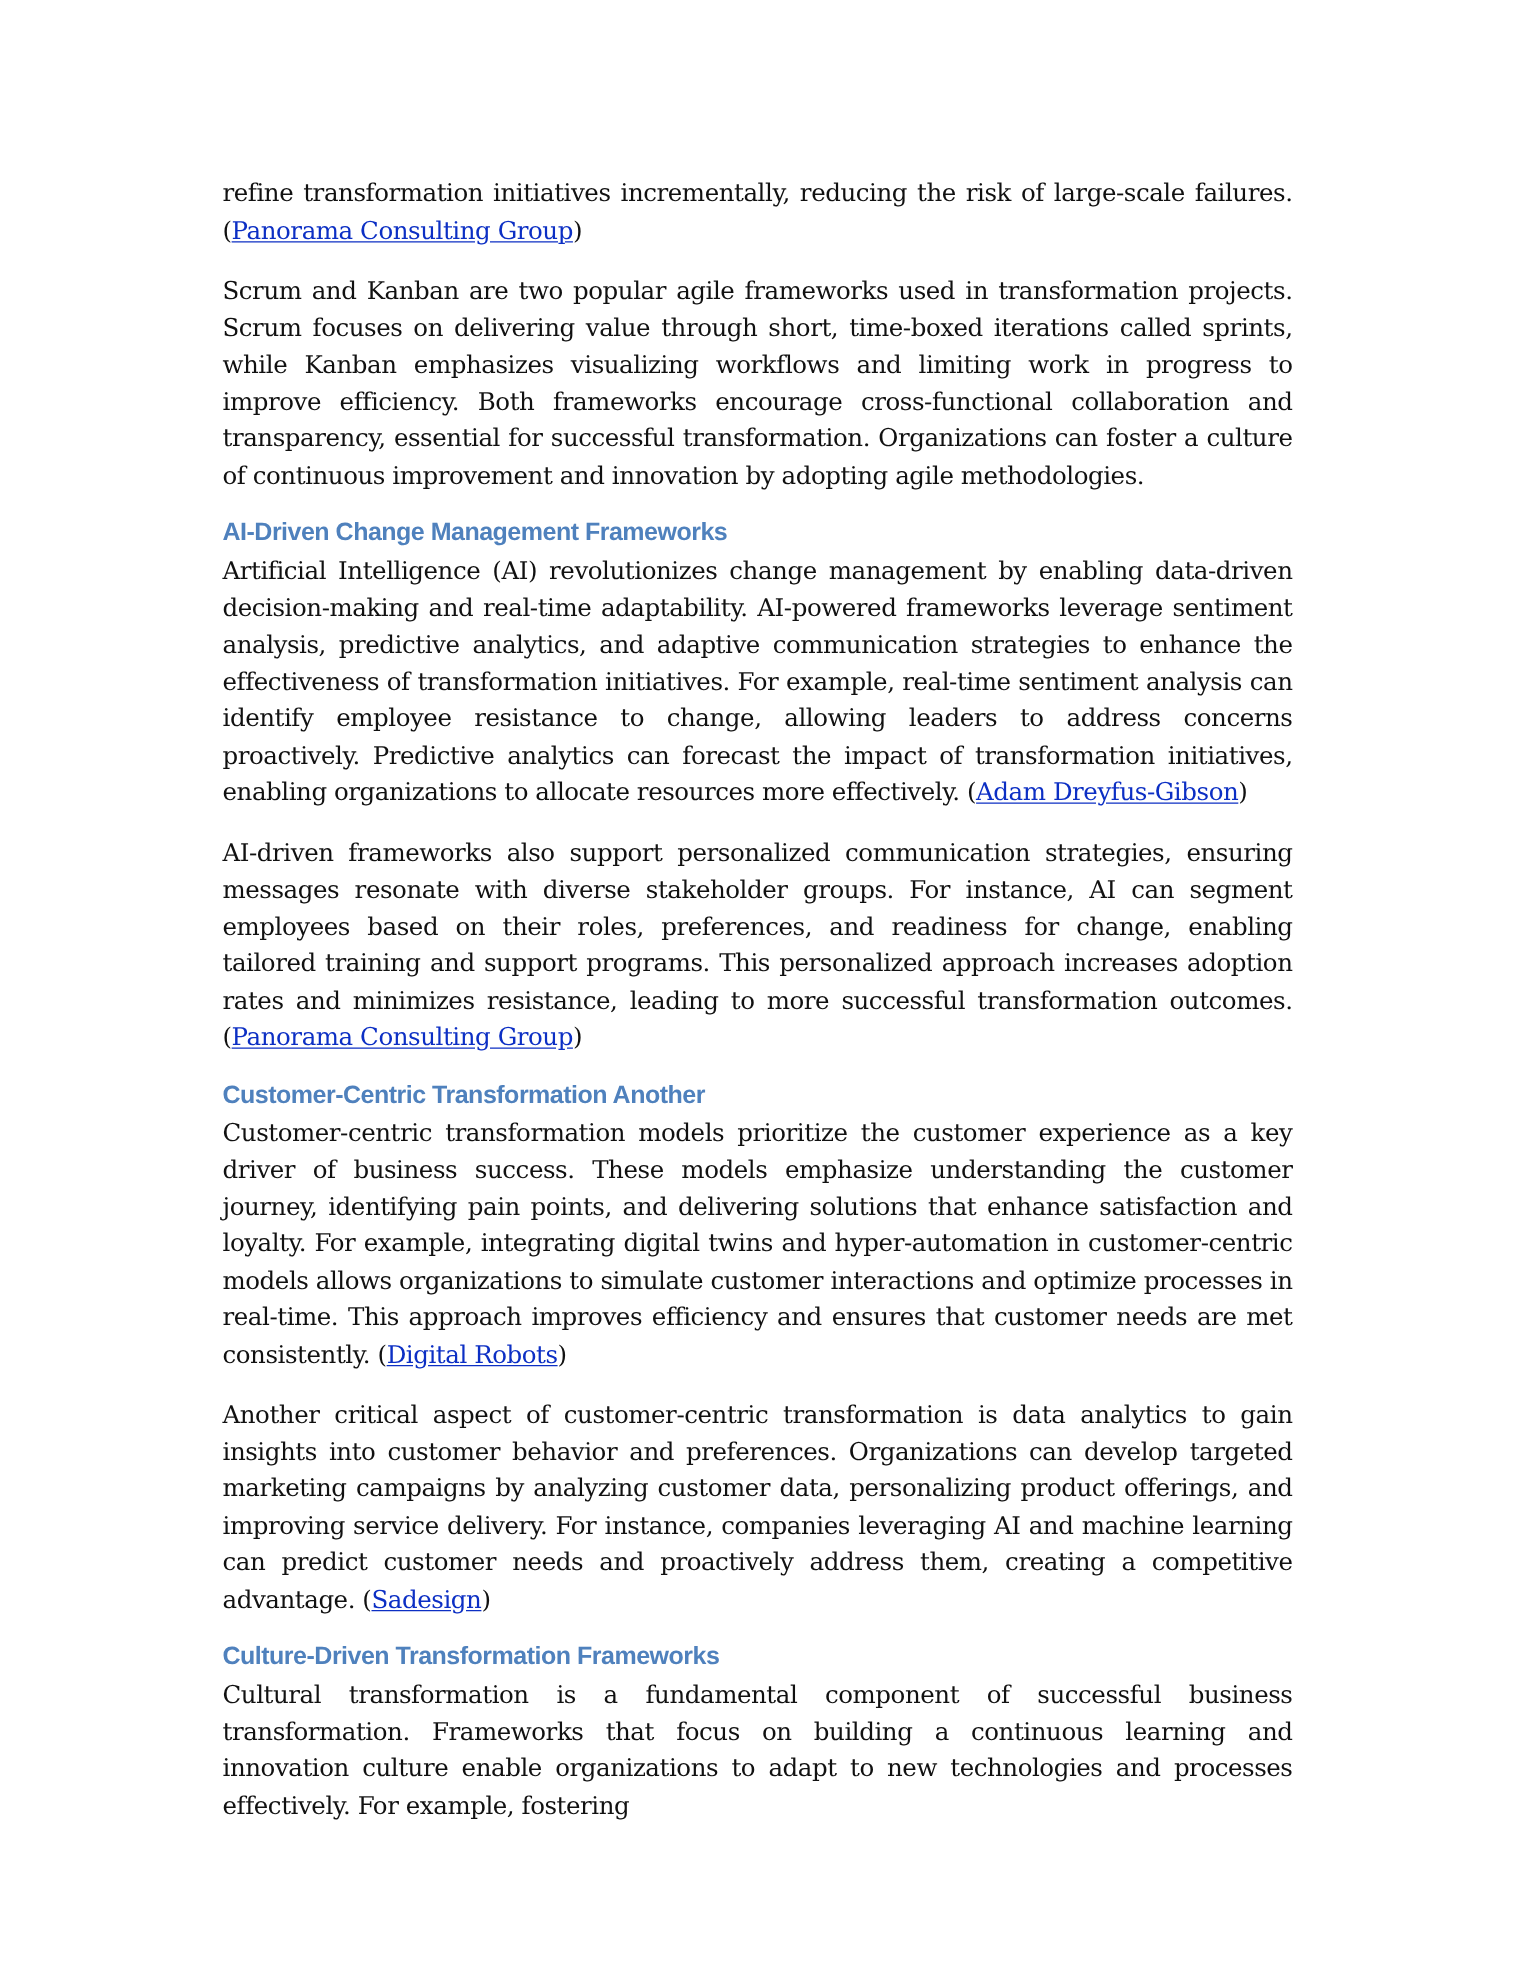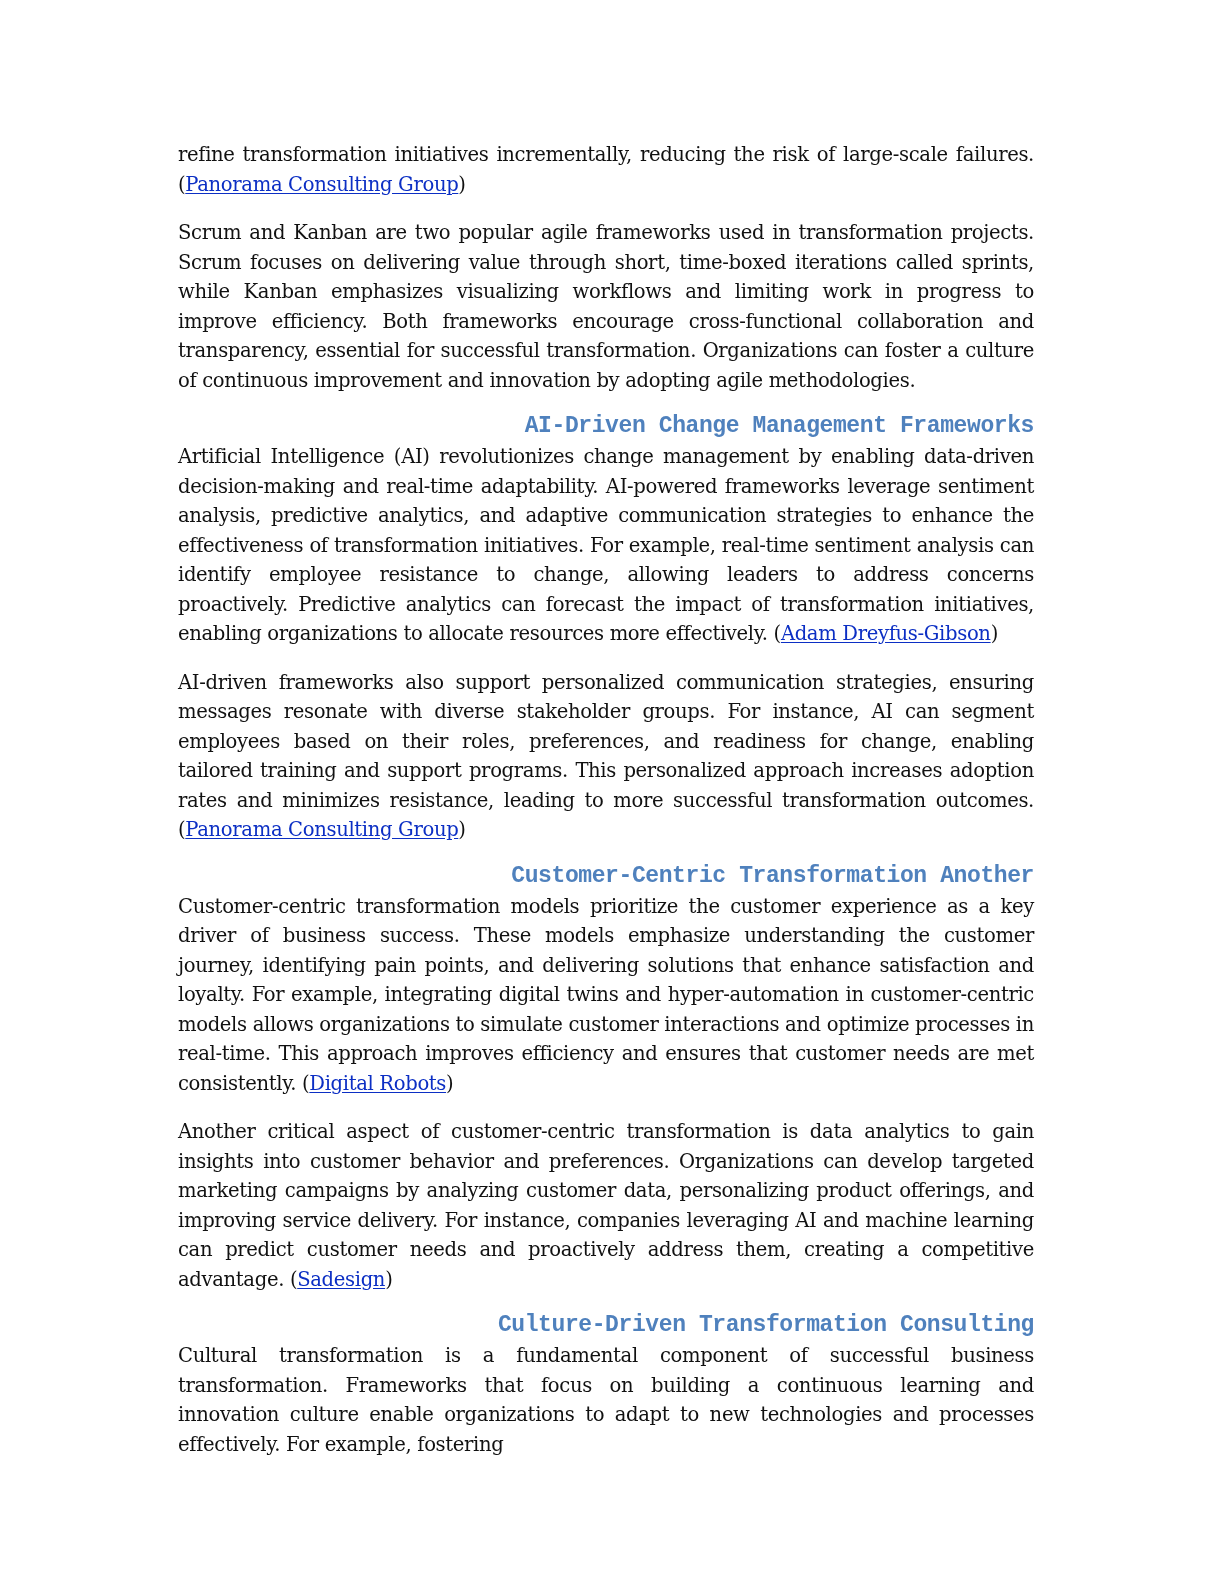--- a/index.html
+++ b/index.html
@@ -24,28 +24,27 @@
       color: #111111;
     }
     .para {
       margin: 0 0 19px 0;
       text-align: justify;
       text-align-last: left;
       letter-spacing: -0.35px;
       word-spacing: 0px;
     }
     .heading {
-      font-family: Liberation Mono, monospace;
+      font-family: Liberation Sans, sans-serif;
       font-weight: bold;
-      font-size: 23px;
+      font-size: 20px;
       line-height: 24px;
       color: #4f81bd;
       margin: 0 0 4px 0;
       letter-spacing: -0.4px;
-      text-align: right;
     }
     a.cite {
       color: #1a0dab;
       color: #0c2fc4;
       text-decoration: underline;
       text-underline-offset: 2px;
       cursor: pointer;
     }
   </style>
 </head>
@@ -62,17 +61,17 @@
   <p class="para"><span>Artificial Intelligence (AI) revolutionizes change management by enabling data-driven decision-making and real-time adaptability. AI-powered frameworks leverage sentiment analysis, predictive analytics, and adaptive communication strategies to enhance the effectiveness of transformation initiatives. For example, real-time sentiment analysis can identify employee resistance to change, allowing leaders to address concerns proactively. Predictive analytics can forecast the impact of transformation initiatives, enabling organizations to allocate resources more effectively. (</span><a class="cite">Adam Dreyfus-Gibson</a><span>)</span></p>
 
   <p class="para"><span>AI-driven frameworks also support personalized communication strategies, ensuring messages resonate with diverse stakeholder groups. For instance, AI can segment employees based on their roles, preferences, and readiness for change, enabling tailored training and support programs. This personalized approach increases adoption rates and minimizes resistance, leading to more successful transformation outcomes. (</span><a class="cite">Panorama Consulting Group</a><span>)</span></p>
 
   <h2 class="heading">Customer-Centric Transformation Another</h2>
 
   <p class="para"><span>Customer-centric transformation models prioritize the customer experience as a key driver of business success. These models emphasize understanding the customer journey, identifying pain points, and delivering solutions that enhance satisfaction and loyalty. For example, integrating digital twins and hyper-automation in customer-centric models allows organizations to simulate customer interactions and optimize processes in real-time. This approach improves efficiency and ensures that customer needs are met consistently. (</span><a class="cite">Digital Robots</a><span>)</span></p>
 
   <p class="para"><span>Another critical aspect of customer-centric transformation is data analytics to gain insights into customer behavior and preferences. Organizations can develop targeted marketing campaigns by analyzing customer data, personalizing product offerings, and improving service delivery. For instance, companies leveraging AI and machine learning can predict customer needs and proactively address them, creating a competitive advantage. (</span><a class="cite">Sadesign</a><span>)</span></p>
 
-  <h2 class="heading">Culture-Driven Transformation Consulting</h2>
+  <h2 class="heading">Culture-Driven Transformation Frameworks</h2>
 
   <p class="para">Cultural transformation is a fundamental component of successful business transformation. Frameworks that focus on building a continuous learning and innovation culture enable organizations to adapt to new technologies and processes effectively. For example, fostering</p>
 
 </div>
 
 </body></html>

